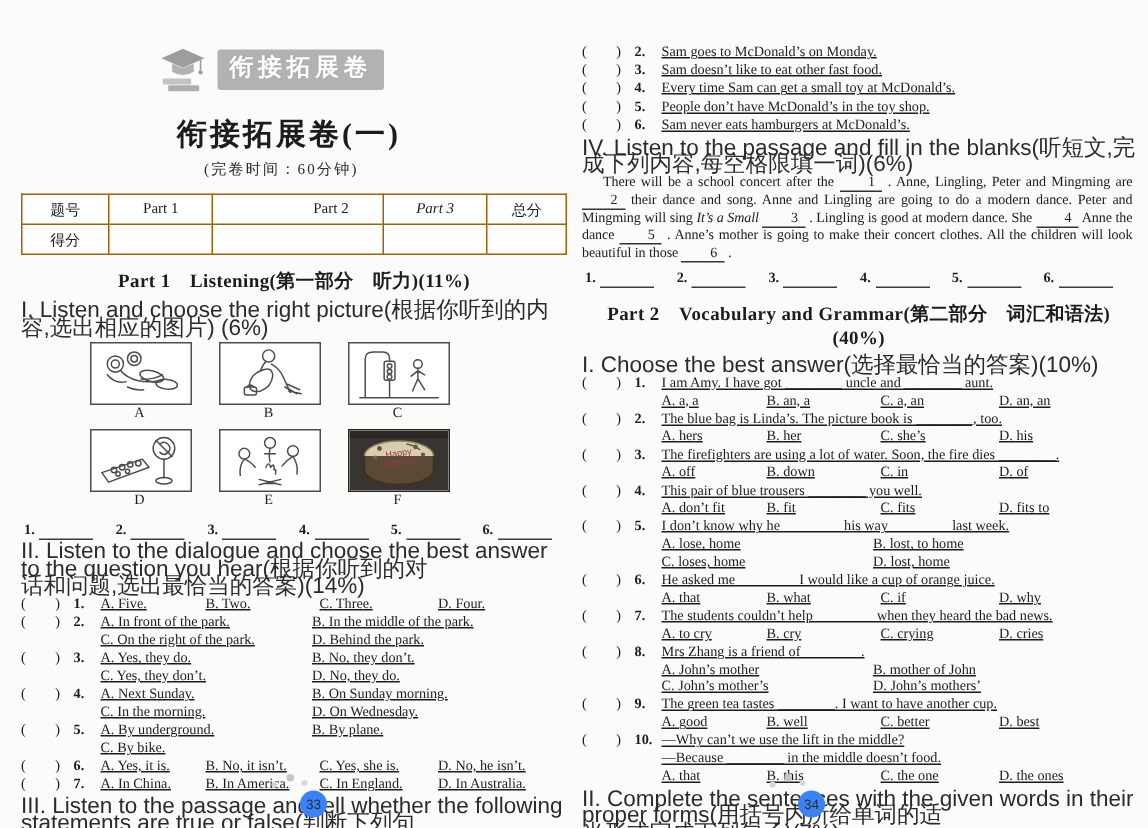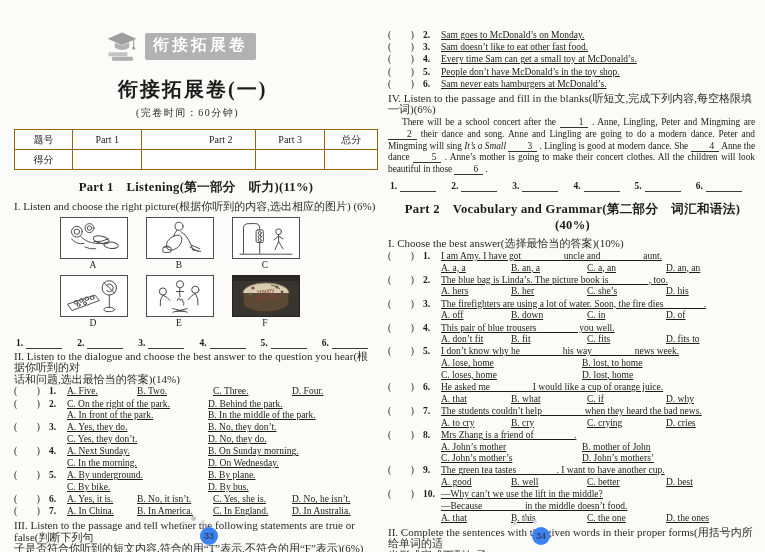--- a/index.html
+++ b/index.html
@@ -19,21 +19,21 @@
   .doc-title{font-size:20px;font-weight:bold;letter-spacing:2px;margin:10px 0 3px 104px;}
   .doc-subtitle{font-size:10px;letter-spacing:1.5px;margin-left:122px;color:#2a2a2a;}
 
   
   .score-table{border-collapse:collapse;margin:9px 0 0 0;}
   .score-table td{border:1px solid #a16207;height:19px;text-align:center;
     font-size:10px;padding:0;background:#fff;}
 
   .part-heading{text-align:center;font-weight:bold;font-size:12.6px;margin:9px 0 5px 0;letter-spacing:0.3px;}
 
-  .sec-head{font-family:Liberation Serif, serif;font-size:11px;line-height:11.6px;
+  .sec-head{font-family:Liberation Sans, sans-serif;font-size:15px;line-height:11.6px;
     color:#2b2b2b;margin:2px 0 1px 0;}
   .sec-head-line.cont{}
 
   
   .pic-grid{display:grid;grid-template-columns:repeat(3,86px);margin:4px 0 0 46px;}
   .pic-cell{width:86px;}
   .pic-box{width:66px;height:40px;border:1px solid #4d4d4d;background:#fff;
     display:flex;align-items:center;justify-content:center;overflow:hidden;}
   .pic-box svg{display:block;}
   .pic-box.photo{border-color:#262320;}
@@ -95,21 +95,21 @@
 
     <div class="doc-title">衔接拓展卷(一)</div>
     <div class="doc-subtitle">(完卷时间：60分钟)</div>
 
     <table class="score-table">
         <tbody id="score-table-body">
           <tr>
             <td style="width: 62px;">题号</td>
             <td style="width: 74px;">Part 1</td>
             <td style="width: 74px; padding-left: 44px;">Part 2</td>
-            <td style="width: 74px;">Part 3</td>
+            <td style="width: 74px; font-style: italic;">Part 3</td>
             <td style="width: 56px;">总分</td>
           </tr>
           <tr>
             <td style="width: 62px;">得分</td>
             <td style="width: 74px;"></td>
             <td style="width: 74px;"></td>
             <td style="width: 74px;"></td>
             <td style="width: 56px;"></td>
           </tr>
         </tbody>
@@ -279,27 +279,27 @@
           </div>
         </div>
         <div class="q">
           <span class="paren">
             <span>(</span>
             <span>)</span>
           </span>
           <span class="qnum">2.</span>
           <div class="q-content">
             <div class="orow c2">
+              <span class="opt">A. In front of the park.</span>
+              <span class="opt">B. In the middle of the park.</span>
+            </div>
+            <div class="orow c2">
               <span class="opt">C. On the right of the park.</span>
               <span class="opt">D. Behind the park.</span>
             </div>
-            <div class="orow c2">
-              <span class="opt">A. In front of the park.</span>
-              <span class="opt">B. In the middle of the park.</span>
-            </div>
           </div>
         </div>
         <div class="q">
           <span class="paren">
             <span>(</span>
             <span>)</span>
           </span>
           <span class="qnum">3.</span>
           <div class="q-content">
             <div class="orow c2">
@@ -335,21 +335,20 @@
             <span>)</span>
           </span>
           <span class="qnum">5.</span>
           <div class="q-content">
             <div class="orow c2">
               <span class="opt">A. By underground.</span>
               <span class="opt">B. By plane.</span>
             </div>
             <div class="orow c2">
               <span class="opt">C. By bike.</span>
-              <span class="opt">D. By bus.</span>
             </div>
           </div>
         </div>
         <div class="q">
           <span class="paren">
             <span>(</span>
             <span>)</span>
           </span>
           <span class="qnum">6.</span>
           <div class="q-content">
@@ -544,21 +543,21 @@
             </div>
           </div>
         </div>
         <div class="q">
           <span class="paren">
             <span>(</span>
             <span>)</span>
           </span>
           <span class="qnum">5.</span>
           <div class="q-content">
-            <div class="q-stem">I don’t know why he ________ his way ________ news week.</div>
+            <div class="q-stem">I don’t know why he ________ his way ________ last week.</div>
             <div class="orow c2">
               <span class="opt">A. lose, home</span>
               <span class="opt">B. lost, to home</span>
             </div>
             <div class="orow c2">
               <span class="opt">C. loses, home</span>
               <span class="opt">D. lost, home</span>
             </div>
           </div>
         </div>

